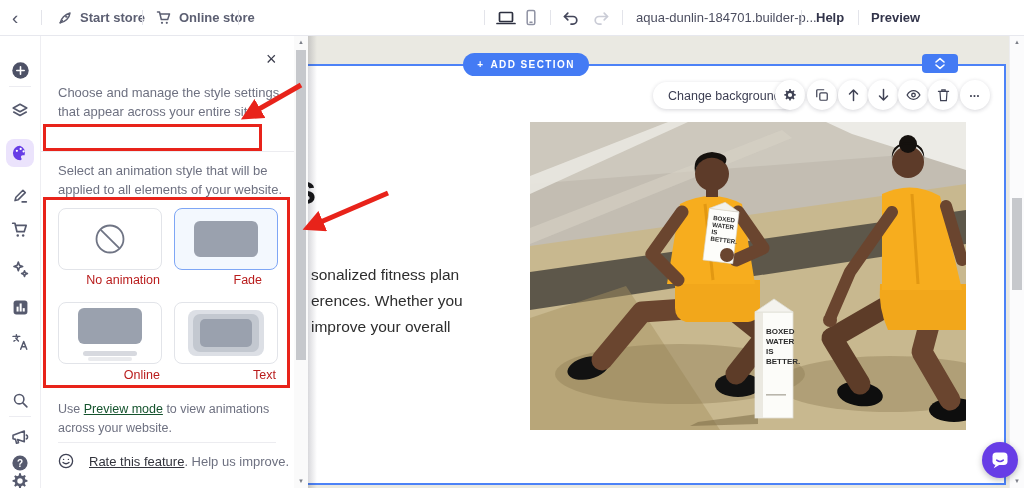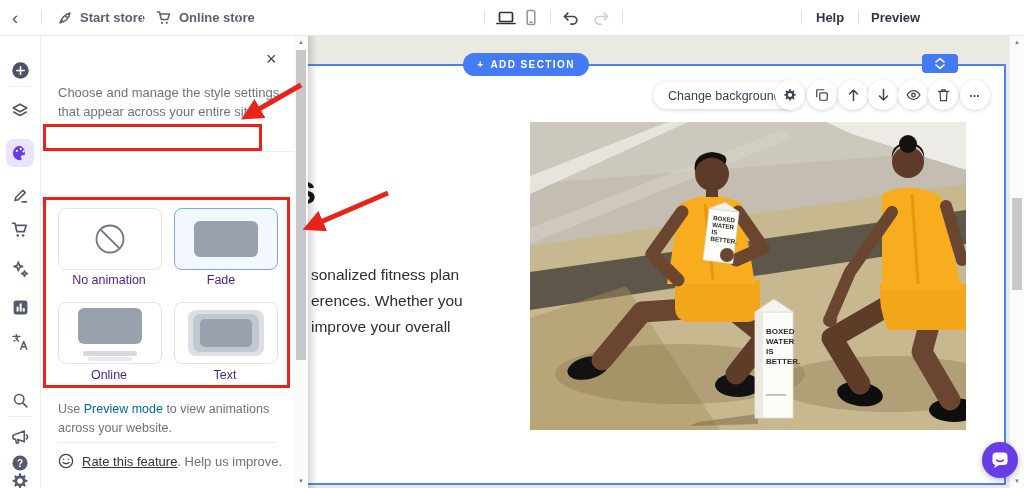--- a/index.html
+++ b/index.html
@@ -35,35 +35,35 @@
   #panel-close{left:226px;top:15px;font-size:18px;color:#3c3e4e;cursor:pointer;line-height:1;}
   #panel-desc{left:18px;top:48px;width:228px;font-size:13px;line-height:19px;color:#6e7181;}
   #tabs{left:18px;top:94px;display:flex;gap:15px;font-size:14px;}
   .tab{color:#47484f;font-weight:500;cursor:pointer;padding-bottom:7px;}
   .tab.active{color:#673de6;border-bottom:2px solid #673de6;}
   #tabs-divider{left:0px;top:116px;width:254px;height:1px;background:#ececf0;}
   #panel-hint{left:18px;top:126px;width:232px;font-size:13px;line-height:19px;color:#6e7181;}
   .card{position:absolute;width:102px;height:60px;background:#fff;border:1px solid #e2e4e9;
         border-radius:8px;display:flex;align-items:center;justify-content:center;cursor:pointer;}
   .card.selected{border:1.5px solid #7ea6f5;background:#f3f8fe;}
-  .card-label{position:absolute;width:102px;text-align:center;font-size:12.5px;color:#4c1d95;}
+  .card-label{position:absolute;width:102px;text-align:right;font-size:12.5px;color:#b91c1c;}
   .thumb-rect{width:64px;height:36px;background:#9aa1ae;border-radius:6px;}
   .slide-echo1{position:absolute;left:24px;top:48px;width:54px;height:5px;background:#9aa1ae;
         opacity:.4;border-radius:3px;}
   .slide-echo2{position:absolute;left:29px;top:54px;width:44px;height:4px;background:#9aa1ae;
         opacity:.22;border-radius:3px;}
   .scale-outer{width:76px;height:46px;background:#dcdfe5;border-radius:8px;
         display:flex;align-items:center;justify-content:center;}
   .scale-mid{width:66px;height:38px;background:#c3c8d0;border-radius:7px;
         display:flex;align-items:center;justify-content:center;}
   .scale-inner{width:52px;height:28px;background:#9aa1ae;border-radius:5px;}
   #preview-note{left:18px;top:365px;width:225px;font-size:12.5px;line-height:19px;color:#6e7181;}
-  .purple-link{color:#0369a1;cursor:pointer;}
+  .purple-link{color:#14532d;text-decoration:underline;cursor:pointer;}
   #rate-divider{left:18px;top:407px;width:218px;height:1px;background:#ececf0;}
-  #rate-row{left:18px;top:418px;display:flex;align-items:center;gap:8px;font-size:13px;color:#6e7181;}
+  #rate-row{left:18px;top:418px;display:flex;align-items:center;gap:15px;font-size:13px;color:#6e7181;}
   .dark-link{color:#33343d;font-weight:500;text-decoration:underline;cursor:pointer;}
 
   
   #panel-scroll{left:294px;top:35px;width:14px;height:453px;background:#fafafa;z-index:45;}
   .scroll-thumb{position:absolute;left:2px;width:10px;background:#c6c8cc;}
   .scroll-arrow{position:absolute;left:0;width:14px;text-align:center;font-size:6px;color:#7c7f88;}
 
   
   #canvas{left:308px;top:35px;width:701px;height:453px;background:#eae9e2;overflow:hidden;}
   #canvas-shadow{left:0;top:0;width:9px;height:453px;
@@ -157,20 +157,23 @@
       </svg>
     </div>
     <div class="tb-item" style="left:592px">
       <svg width="18" height="14" viewBox="0 0 18 14" fill="none" stroke="#caccd6" stroke-width="1.7" stroke-linecap="round" stroke-linejoin="round">
         <path d="M15.5 5.5H7a3.8 3.8 0 0 0 0 7.6h2"></path>
         <path d="M12.2 2.2l3.3 3.3-3.3 3.3"></path>
       </svg>
     </div>
     <div class="tb-div" style="left:622px"></div>
 
+    <div class="tb-item" style="left:636px" id="domain-wrap">
+      <span id="domain-label">aqua-dunlin-184701.builder-p...</span>
+    </div>
     <div class="tb-div" style="left:801px"></div>
 
     <div class="tb-item tb-action" style="left:816px">
       <span>Help</span>
     </div>
     <div class="tb-div" style="left:858px"></div>
     <div class="tb-item tb-action" style="left:871px">
       <span>Preview</span>
     </div>
 
@@ -390,33 +393,34 @@
       </g>
     </svg>
   </div>
 
   <div id="panel" class="abs">
     <div id="panel-close" class="abs">×</div>
     <div id="panel-desc" class="abs">Choose and manage the style settings that appear across your entire site.</div>
 
     <div id="tabs-divider" class="abs"></div>
 
+    <div id="panel-hint" class="abs">Select an animation style that will be applied to all elements of your website.</div>
 
     <div class="card" style="left:18px;top:173px">
       <svg width="38" height="38" viewBox="0 0 38 38" fill="none" stroke="#6f7484" stroke-width="1.8">
         <circle cx="19" cy="19" r="13.5"></circle>
         <line x1="9.8" y1="9.8" x2="28.2" y2="28.2"></line>
       </svg>
     </div>
     <div class="card-label abs" style="left:18px;top:238px">No animation</div>
 
     <div class="card selected" style="left:134px;top:173px">
       <div class="thumb-rect"></div>
     </div>
-    <div class="card-label abs" style="left:130px;top:238px">Fade</div>
+    <div class="card-label abs" style="left:120px;top:238px">Fade</div>
 
     <div class="card" style="left:18px;top:267px">
       <div class="thumb-rect" style="margin-bottom:14px"></div>
       <div class="slide-echo1"></div>
       <div class="slide-echo2"></div>
     </div>
     <div class="card-label abs" style="left:18px;top:333px">Online</div>
 
     <div class="card" style="left:134px;top:267px">
       <div class="scale-outer">

